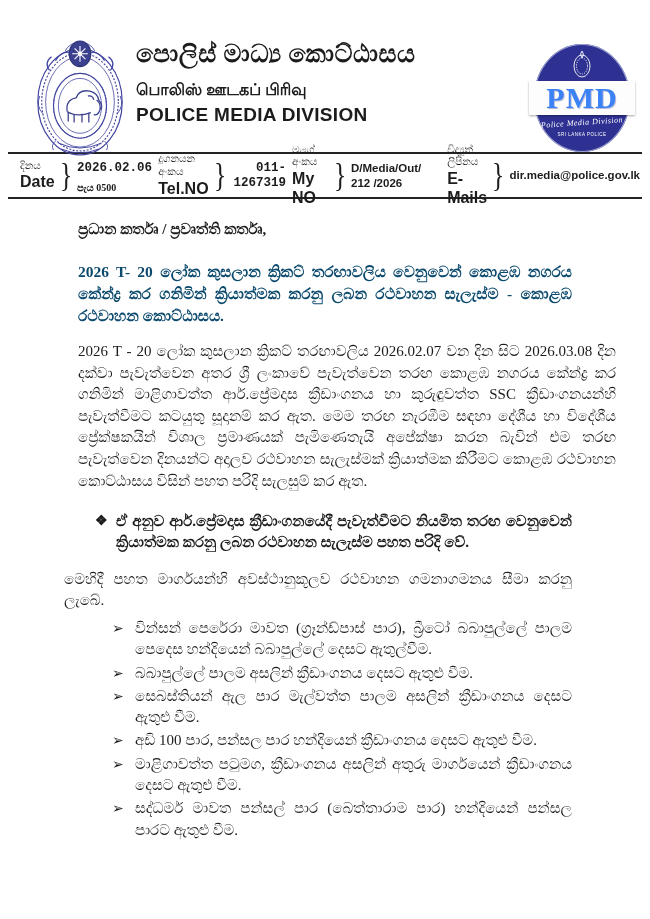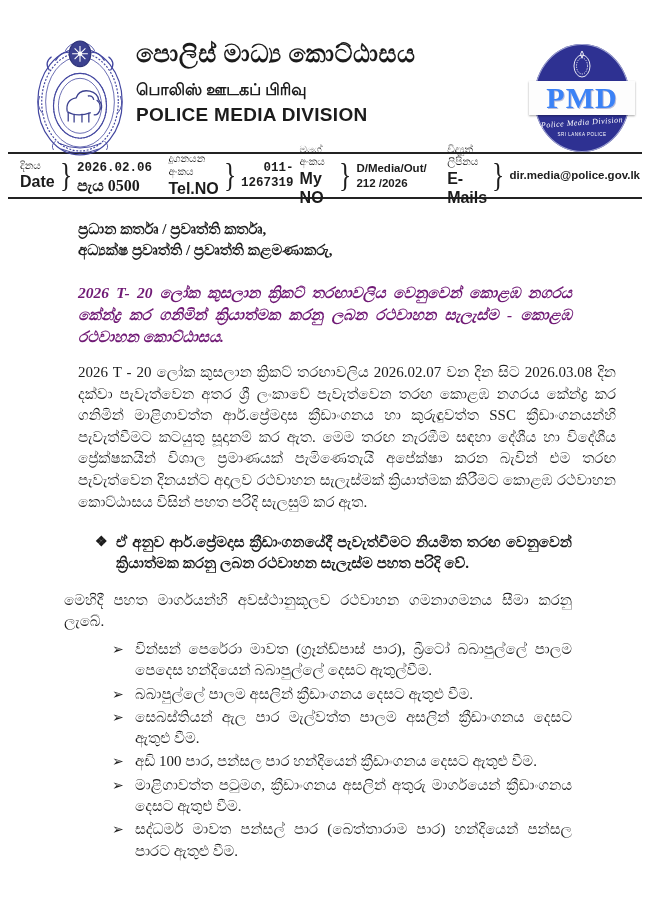--- a/index.html
+++ b/index.html
@@ -34,21 +34,21 @@
   .info-bar { margin:4px 8px 0 8px; border-top:2.5px solid #232323; border-bottom:2.5px solid #232323;
               display:flex; align-items:center; padding:5px 2px 5px 12px; height:47px; gap:6px; }
   .field { display:flex; align-items:center; gap:2px; }
   .labels { text-align:left; line-height:1.2; }
   .label-si { font-size:10.5px; display:block; }
   .label-en { font-family:"Liberation Sans", sans-serif; font-size:16px; font-weight:bold; display:block; }
   .bracket { font-family:"Liberation Serif", serif; font-size:34px; font-weight:400; line-height:0.9;
              transform:scaleX(0.75); display:inline-block; padding:0 1px; }
   .value { font-family:"Liberation Sans", sans-serif; font-size:11.5px; font-weight:bold; line-height:1.25; }
   .value-serif { font-family:Liberation Mono, monospace; font-size:12.5px; font-weight:bold; line-height:1.2;text-align:right; }
-  .value-time { font-size:16px; font-weight:bold; }
+  .value-time { font-size:10px; font-weight:bold; }
 
   
   .recipients { margin:20px 78px 0 78px; font-weight:bold; font-size:15px; line-height:1.4; }
   .subject { margin:21px 78px 0 78px; font-weight:bold; font-size:15.5px; line-height:1.42;
              text-align:justify; }
   .para1 { margin:14px 34px 0 78px; font-size:15px; line-height:1.44; text-align:justify; }
   .plan-note { margin:19px 78px 0 95px; display:flex; font-weight:bold; font-size:15px; line-height:1.42; }
   .plan-note .bullet { flex:none; width:21px; font-size:14px; }
   .plan-note .txt { text-align:justify; }
   .restrict-intro { margin:15px 78px 0 64px; font-size:15px; line-height:1.44; text-align:justify; }
@@ -164,24 +164,23 @@
         <span class="label-si">විද්‍යුත් ලිපිනය</span>
         <span class="label-en">E-Mails</span>
       </span>
       <span class="bracket">}</span>
       <span class="value">dir.media@police.gov.lk</span>
     </div>
   </div>
 
   <div class="recipients">
     <div>ප්‍රධාන කර්තෘ / ප්‍රවෘත්ති කර්තෘ,</div>
-    <div>අධ්‍යක්ෂ ප්‍රවෘත්ති / ප්‍රවෘත්ති කළමණාකරු,</div>
-  </div>
-
-  <div class="subject" id="subject-line" style="color: #701a75; font-style: italic;">2026 T- 20 ලෝක කුසලාන ක්‍රිකට් තරඟාවලිය වෙනුවෙන් කොළඹ නගරය කේන්ද්‍ර කර ගනිමින් ක්‍රියාත්මක කරනු ලබන රථවාහන සැලැස්ම - කොළඹ රථවාහන කොට්ඨාසය.</div>
+  </div>
+
+  <div class="subject" id="subject-line" style="color: #0c4a6e;">2026 T- 20 ලෝක කුසලාන ක්‍රිකට් තරඟාවලිය වෙනුවෙන් කොළඹ නගරය කේන්ද්‍ර කර ගනිමින් ක්‍රියාත්මක කරනු ලබන රථවාහන සැලැස්ම - කොළඹ රථවාහන කොට්ඨාසය.</div>
 
   <div class="para1">2026 T - 20 ලෝක කුසලාන ක්‍රිකට් තරඟාවලිය 2026.02.07 වන දින සිට 2026.03.08 දින දක්වා පැවැත්වෙන අතර ශ්‍රී ලංකාවේ පැවැත්වෙන තරඟ කොළඹ නගරය කේන්ද්‍ර කර ගනිමින් මාළිගාවත්ත ආර්.ප්‍රේමදාස ක්‍රීඩාංගනය හා කුරුඳුවත්ත SSC ක්‍රීඩාංගනයන්හි පැවැත්වීමට කටයුතු සූදානම් කර ඇත. මෙම තරඟ නැරඹීම සඳහා දේශීය හා විදේශීය ප්‍රේක්ෂකයින් විශාල ප්‍රමාණයක් පැමිණෙතැයි අපේක්ෂා කරන බැවින් එම තරඟ පැවැත්වෙන දිනයන්ට අදාලව රථවාහන සැලැස්මක් ක්‍රියාත්මක කිරීමට කොළඹ රථවාහන කොට්ඨාසය විසින් පහත පරිදි සැලසුම් කර ඇත.</div>
 
   <div class="plan-note">
     <span class="bullet">❖</span>
     <span class="txt">ඒ අනුව ආර්.ප්‍රේමදාස ක්‍රීඩාංගනයේදී පැවැත්වීමට නියමිත තරඟ වෙනුවෙන් ක්‍රියාත්මක කරනු ලබන රථවාහන සැලැස්ම පහත පරිදි වේ.</span>
   </div>
 
   <div class="restrict-intro">මෙහිදී පහත මාර්ගයන්හි අවස්ථානුකූලව රථවාහන ගමනාගමනය සීමා කරනු ලැබේ.</div>
 

